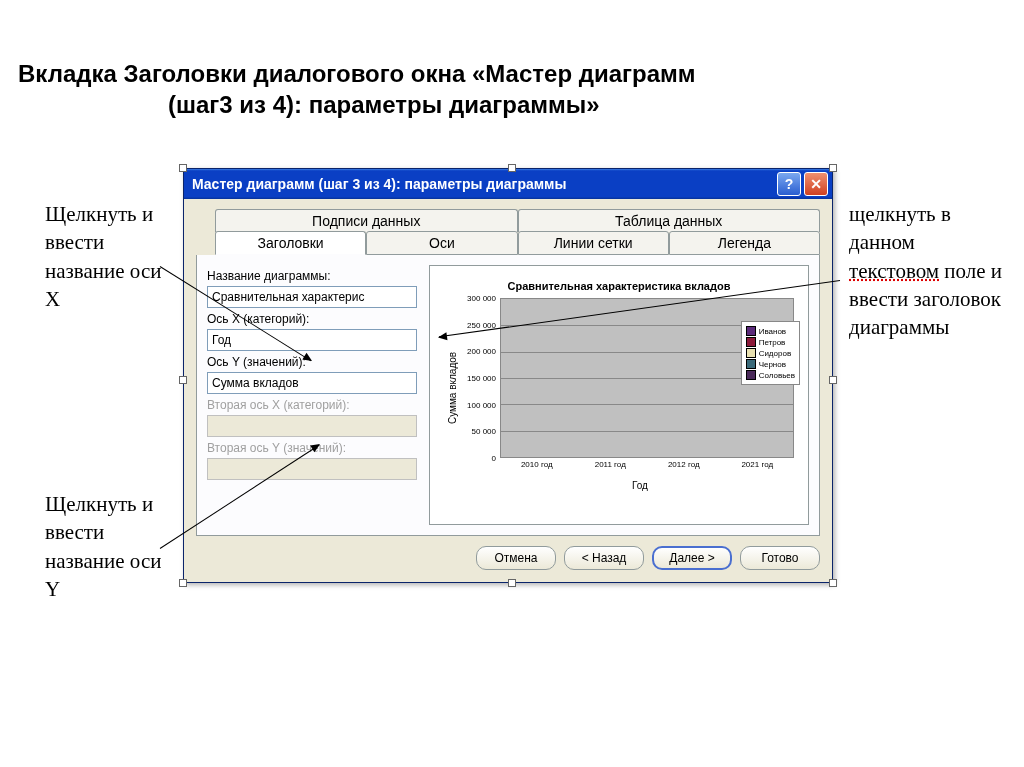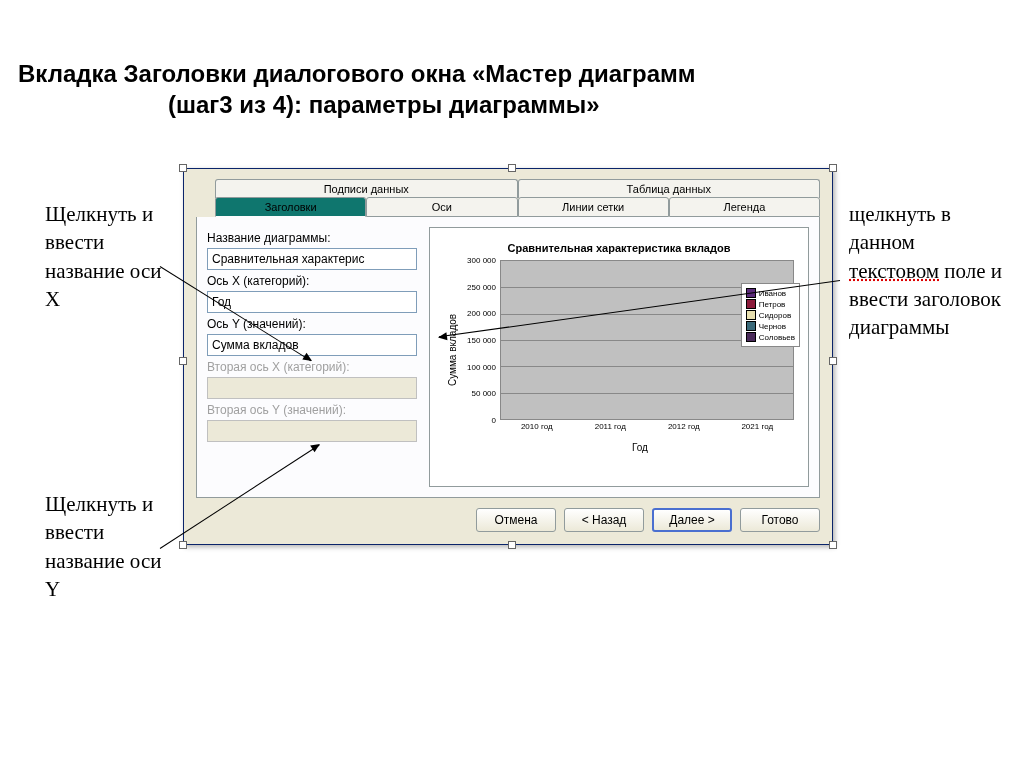--- a/index.html
+++ b/index.html
@@ -72,35 +72,35 @@
 }
 .tbtn.help { background: linear-gradient(to bottom, #7ba8f0, #2a5ed0); color: #fff; }
 .tbtn.close { background: linear-gradient(to bottom, #f09070, #d04020); color: #fff; }
 
 .dialog-body {
   padding: 10px 12px 12px 12px;
   position: relative;
 }
 .tabs-row {
   display: flex;
-  font-size: 11px;
+  font-size: 14px;
   margin-left: 19px;
 }
 .tabs-row2 { margin-top: -1px; }
 .tab {
   border: 1px solid #919b9c;
   background: #f4f3ee;
   padding: 3px 0;
   text-align: center;
   border-radius: 3px 3px 0 0;
   flex: 1;
 }
 .tab.top { border-bottom: none; }
 .tab.active {
-  background: #0f766e;
+  background: #ffffff;
   border-bottom: 1px solid #fcfcfe;
   position: relative;
   z-index: 2;
 }
 .tab-row-top .tab { width: 50%; }
 .tab-row-bottom .tab { width: 25%; }
 
 .tab-content {
   border: 1px solid #919b9c;
   border-top: none;
@@ -206,21 +206,21 @@
   justify-content: flex-end;
   gap: 8px;
   margin-top: 10px;
 }
 .btn {
   min-width: 80px;
   height: 24px;
   border: 1px solid #919b9c;
   background: linear-gradient(to bottom, #fff, #ece9d8);
   font-size: 12px;
-  border-radius: 3px;
+  border-radius: 10px;
   cursor: pointer;
 }
 .btn.default {
   border: 2px solid #4a6fd0;
 }
 
 .arrow-line {
   position: absolute;
   background: #000;
   height: 1px;
@@ -259,20 +259,27 @@
   <div class="selection-marks" style="top:-4px;left:-4px"></div>
   <div class="selection-marks" style="top:-4px;left:50%"></div>
   <div class="selection-marks" style="top:-4px;right:-4px"></div>
   <div class="selection-marks" style="bottom:-4px;left:-4px"></div>
   <div class="selection-marks" style="bottom:-4px;left:50%"></div>
   <div class="selection-marks" style="bottom:-4px;right:-4px"></div>
   <div class="selection-marks" style="top:50%;left:-4px"></div>
   <div class="selection-marks" style="top:50%;right:-4px"></div>
 
   <div class="dialog">
+    <div class="titlebar">
+      <span>Мастер диаграмм (шаг 3 из 4): параметры диаграммы</span>
+      <div class="titlebar-buttons">
+        <div class="tbtn help">?</div>
+        <div class="tbtn close">✕</div>
+      </div>
+    </div>
     <div class="dialog-body">
       <div class="tabs-row tab-row-top">
         <div class="tab top">Подписи данных</div>
         <div class="tab top">Таблица данных</div>
       </div>
       <div class="tabs-row tab-row-bottom tabs-row2">
         <div class="tab active">Заголовки</div>
         <div class="tab">Оси</div>
         <div class="tab">Линии сетки</div>
         <div class="tab">Легенда</div>

